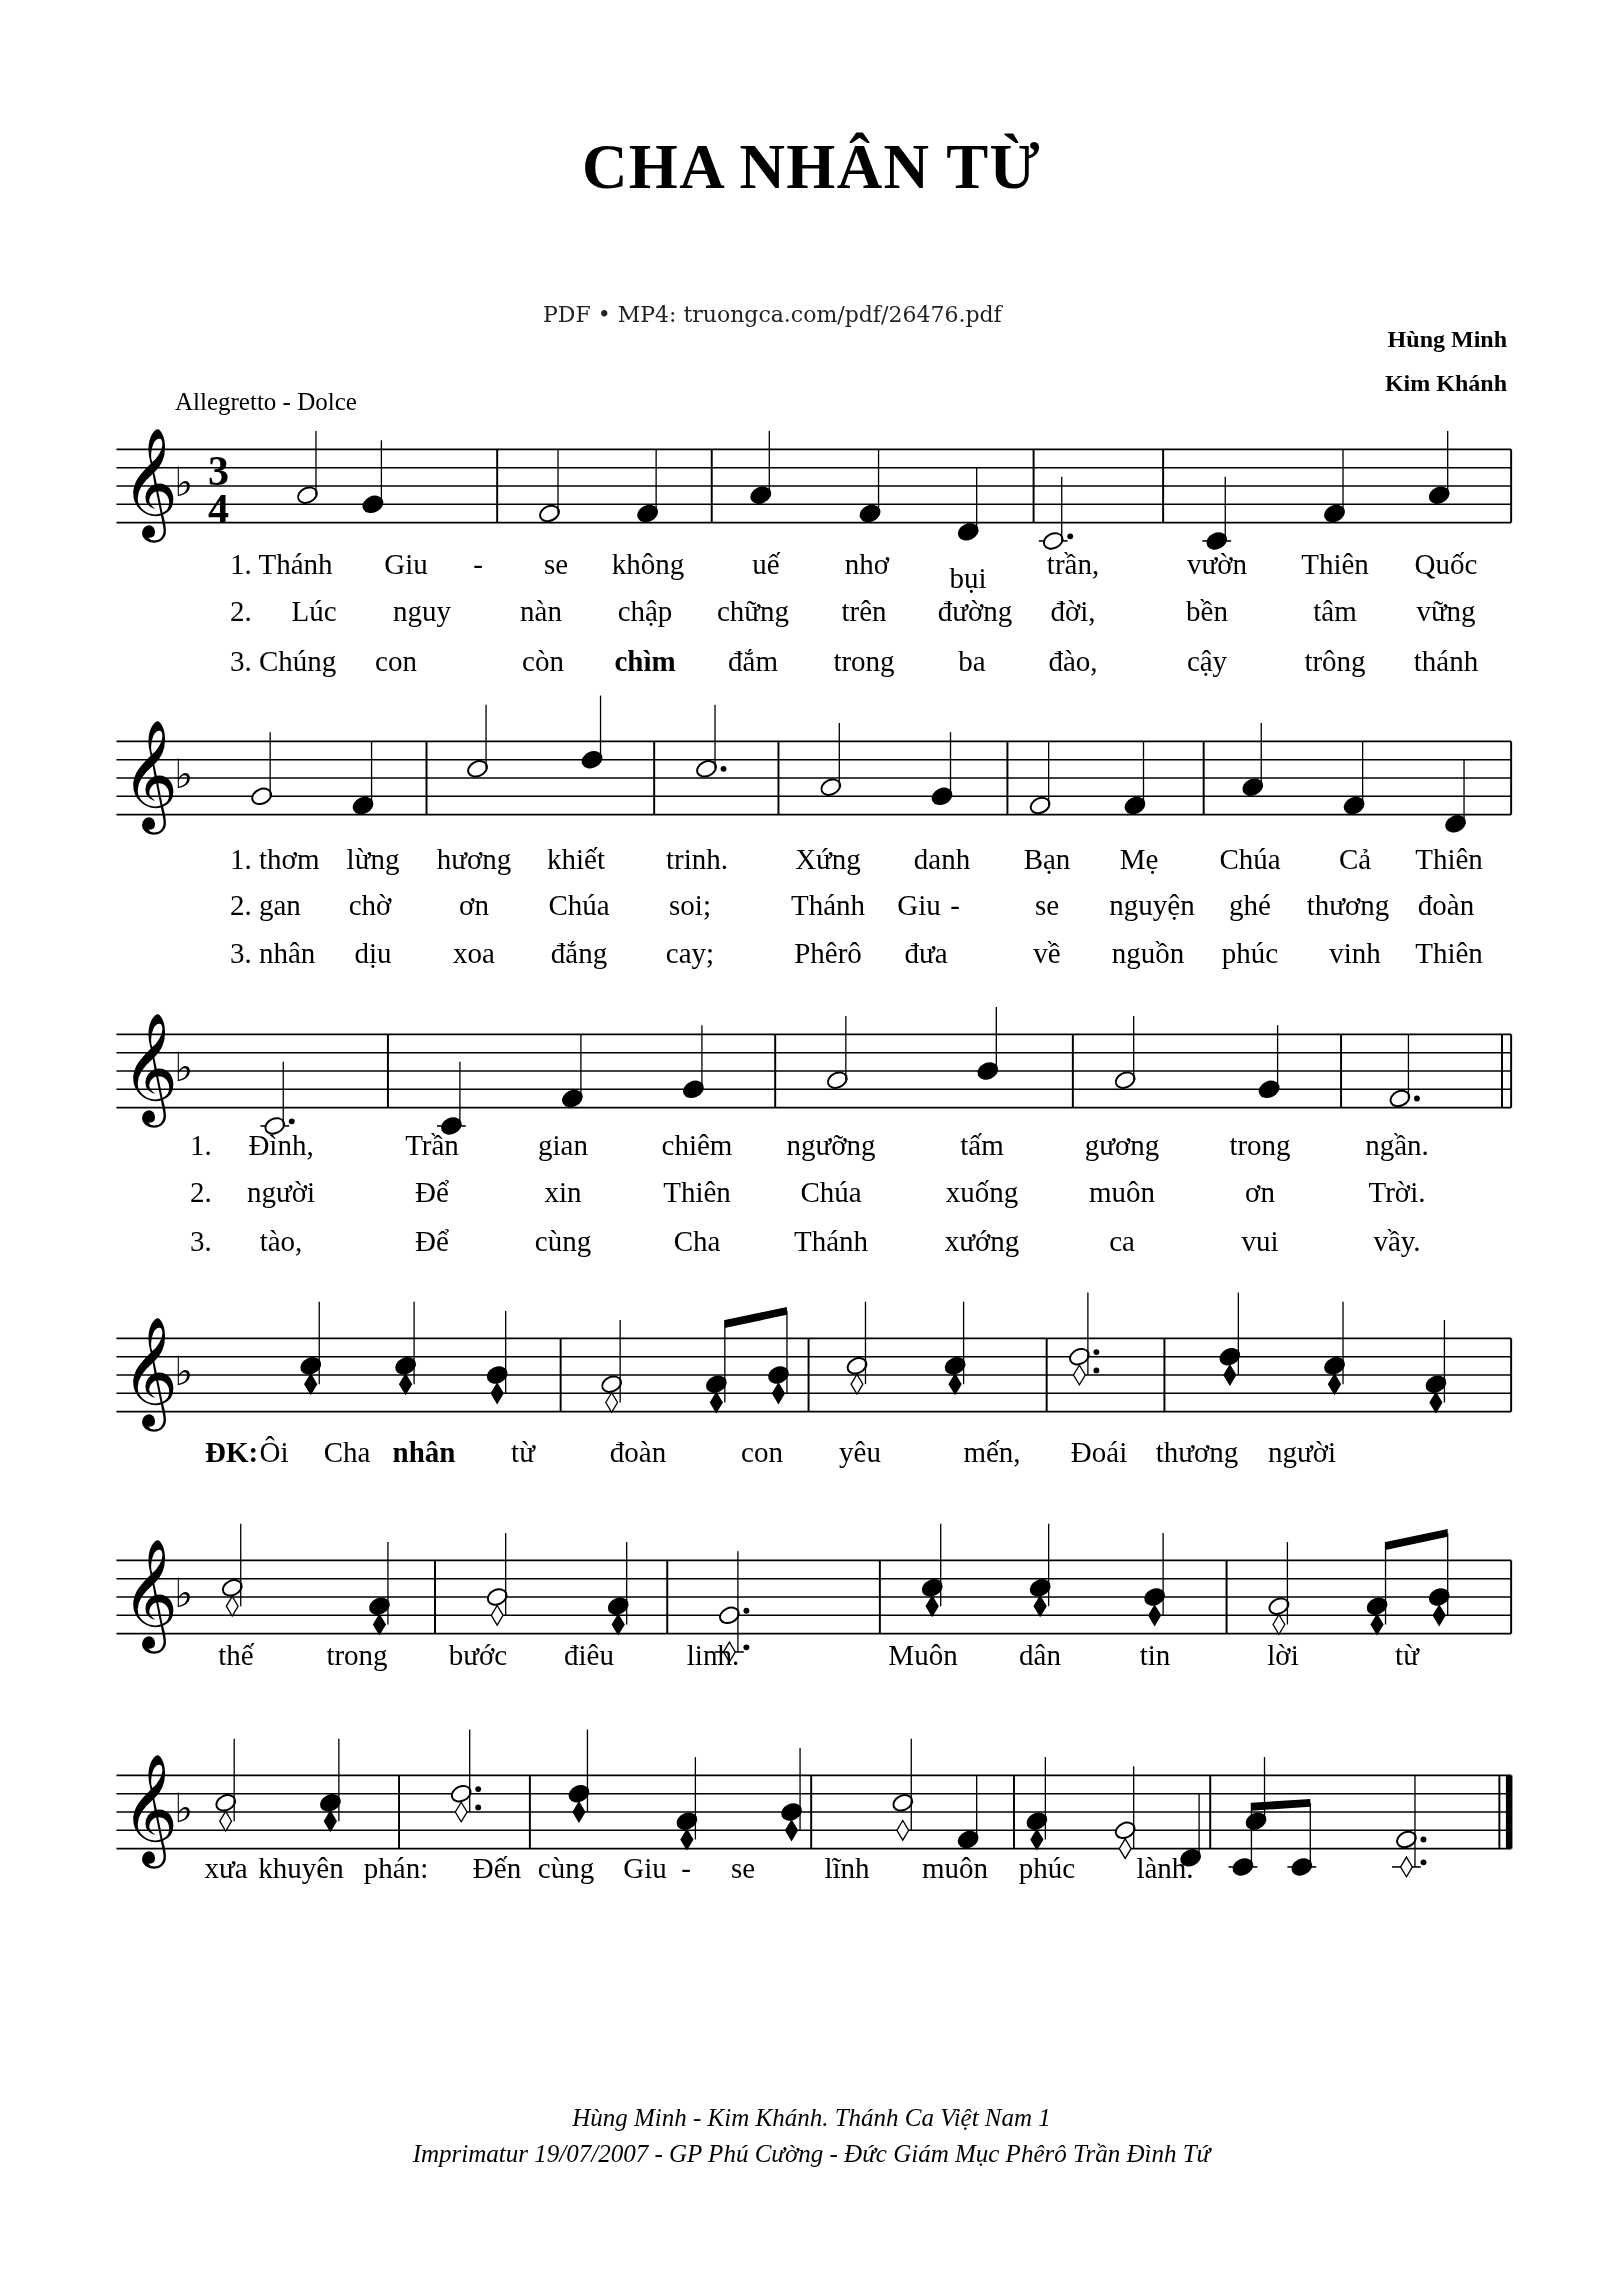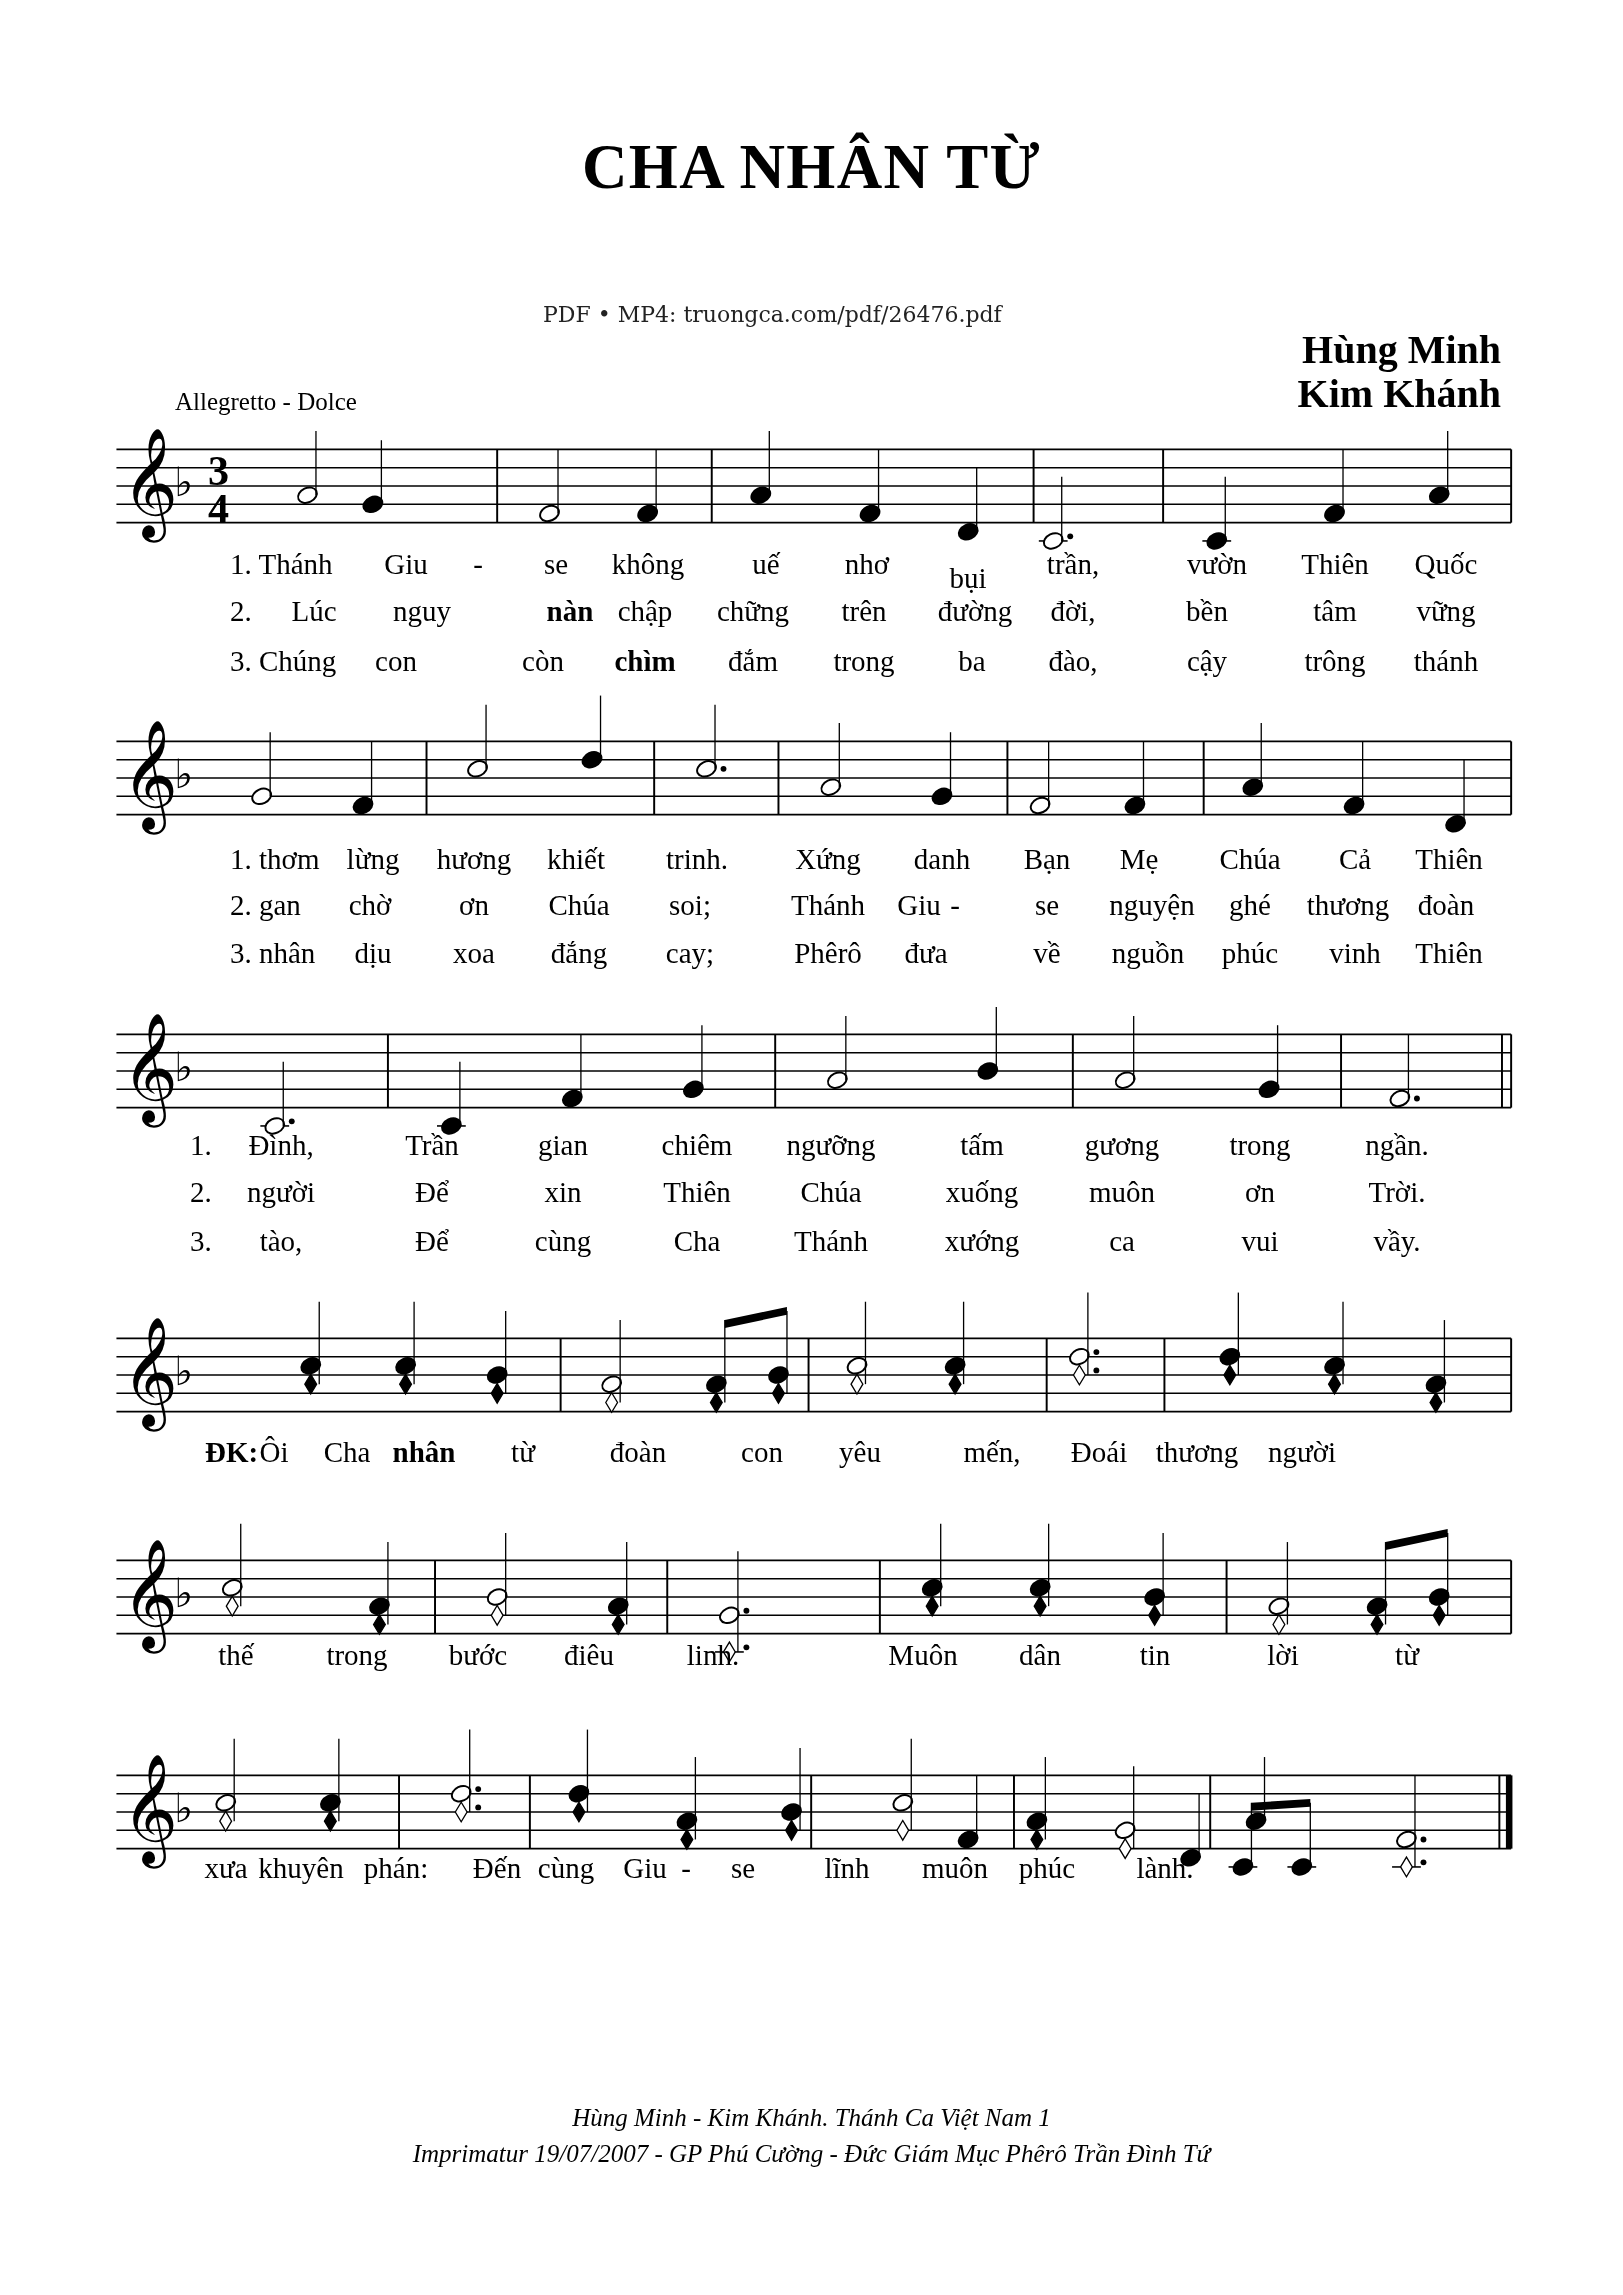--- a/index.html
+++ b/index.html
@@ -2,21 +2,21 @@
 <html style="font-size:10.5px"><head>
 <meta charset="utf-8">
 <style>
   html, body { margin: 0; padding: 0; background: #ffffff; }
   body { width: 1623px; height: 2295px; position: relative; overflow: hidden;
          font-family: "Liberation Serif", "DejaVu Serif", serif; color: #000; }
   .title { position: absolute; top: 131px; left: 0; width: 1623px; text-align: center;
            font-size: 63px; font-weight: bold; letter-spacing: 1.3px; }
   .source { position: absolute; top: 302px; left: 543px; font-family: "DejaVu Serif", serif;
             font-size: 22px; color: #222; }
-  .composer { position: absolute; right: 122px; text-align: center; font-weight: bold; font-size: 40px; }
+  .composer { position: absolute; right: 116px; text-align: center; font-weight: bold; font-size: 24px; }
   .composer.c1 { top: 326px; }
   .composer.c2 { top: 370px; }
   .tempo { position: absolute; top: 388px; left: 175px; font-size: 25px; }
   .system { position: absolute; left: 0; width: 1623px; }
   .system svg { position: absolute; left: 0; top: 0; overflow: visible; }
   .lyric-row { position: absolute; left: 0; height: 39px; width: 1623px; }
   .lyric { position: absolute; font-size: 29px; white-space: nowrap; transform: translateX(-50%); }
   .lyric.prefix { transform: none; }
   .refrain-label { font-weight: bold; }
   .footer { position: absolute; left: 0; width: 1623px; text-align: center; font-style: italic; font-size: 25px; }
@@ -484,21 +484,21 @@
       <span class="lyric" style="left: 968px; margin-top: 14px;">bụi</span>
       <span class="lyric" style="left: 1073px;">trần,</span>
       <span class="lyric" style="left: 1217px;">vườn</span>
       <span class="lyric" style="left: 1335px;">Thiên</span>
       <span class="lyric" style="left: 1446px;">Quốc</span>
     </div>
     <div class="lyric-row" style="top: 595px;">
       <span class="lyric prefix" style="left: 230px;">2.</span>
       <span class="lyric" style="left: 314px;">Lúc</span>
       <span class="lyric" style="left: 422px;">nguy</span>
-      <span class="lyric" style="left: 570px; font-weight: bold;">nàn</span>
+      <span class="lyric" style="left: 541px;">nàn</span>
       <span class="lyric" style="left: 645px;">chập</span>
       <span class="lyric" style="left: 753px;">chững</span>
       <span class="lyric" style="left: 864px;">trên</span>
       <span class="lyric" style="left: 975px;">đường</span>
       <span class="lyric" style="left: 1073px;">đời,</span>
       <span class="lyric" style="left: 1207px;">bền</span>
       <span class="lyric" style="left: 1335px;">tâm</span>
       <span class="lyric" style="left: 1446px;">vững</span>
     </div>
     <div class="lyric-row" style="top: 645px;">

